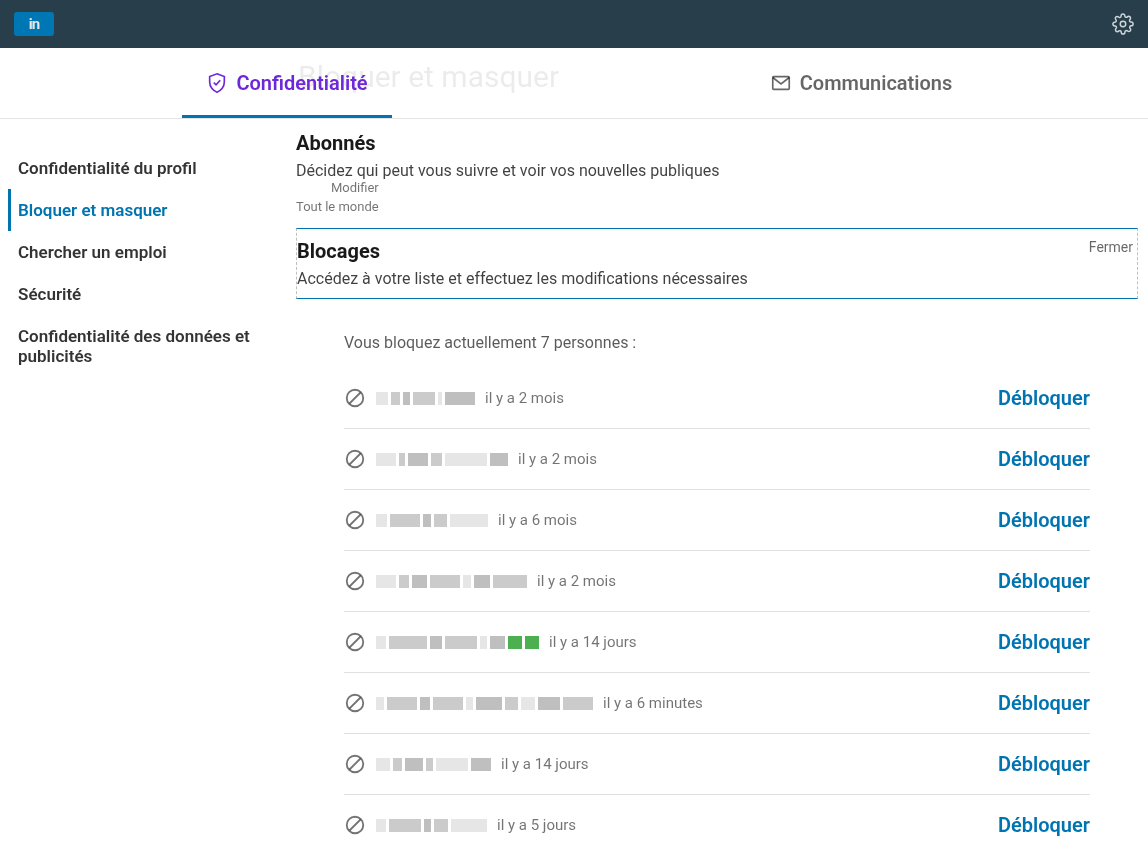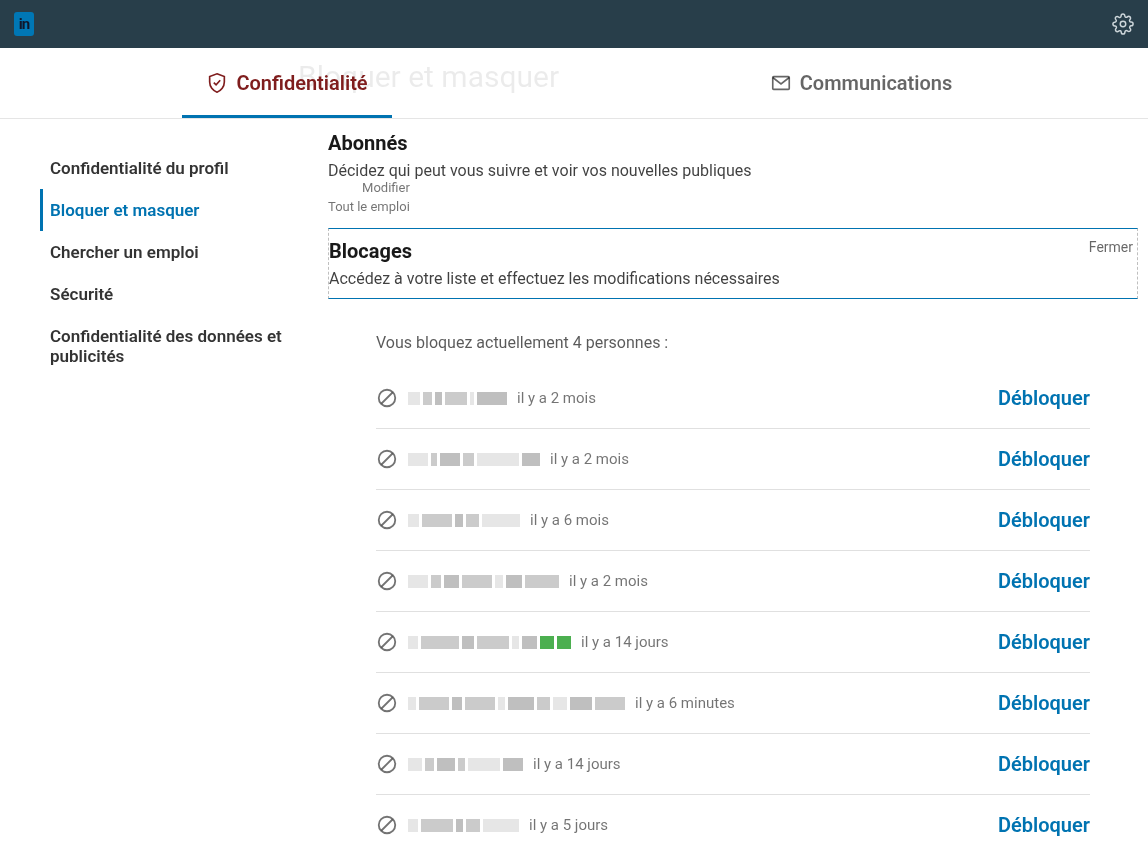--- a/index.html
+++ b/index.html
@@ -13,28 +13,28 @@
   }
   .header {
     height: 48px;
     background: #283e4a;
     display: flex;
     align-items: center;
     padding: 0 14px;
     justify-content: space-between;
   }
   .logo {
-    width: 20px;
+    width: 40px;
     height: 24px;
     background: #0077b5;
     border-radius: 3px;
     display: flex;
     align-items: center;
     justify-content: center;
-    color: #0f172a;
+    color: #e5e5e5;
     font-weight: 700;
     font-size: 15px;
     letter-spacing: -1px;
   }
   .gear {
     color: #cdd6da;
     width: 22px;
     height: 22px;
     cursor: pointer;
   }
@@ -51,21 +51,21 @@
     align-items: center;
     justify-content: center;
     gap: 8px;
     font-size: 20px;
     font-weight: 600;
     color: rgba(0,0,0,0.6);
     cursor: pointer;
     position: relative;
   }
   .tab.active {
-    color: #7f1d1d;
+    color: #6d28d9;
   }
   .tab.active::after {
     content: "";
     position: absolute;
     bottom: 0;
     left: 50%;
     transform: translateX(-50%);
     width: 210px;
     height: 3px;
     background: #0073b1;
@@ -85,21 +85,20 @@
     pointer-events: none;
   }
   .content {
     display: flex;
     align-items: flex-start;
     padding-top: 10px;
   }
   .sidebar {
     width: 296px;
     padding: 18px 18px;
-    margin-left: 32px;
   }
   .side-item {
     padding: 11px 0;
     font-size: 17px;
     font-weight: 600;
     color: rgba(0,0,0,0.8);
     cursor: pointer;
   }
   .side-item.active {
     color: #0073b1;
@@ -247,34 +246,34 @@
 
   <div class="main">
 
     <div class="section1">
       <div class="left">
         <h3>Abonnés</h3>
         <p>Décidez qui peut vous suivre et voir vos nouvelles publiques</p>
       </div>
       <div class="right">
         <a>Modifier</a>
-        <span>Tout le emploi</span>
+        <span>Tout le monde</span>
       </div>
     </div>
 
     <div class="section2">
       <div>
         <h3>Blocages</h3>
         <p>Accédez à votre liste et effectuez les modifications nécessaires</p>
       </div>
       <span class="close-link">Fermer</span>
     </div>
 
     <div class="blocklist">
-      <div class="blocklist-title">Vous bloquez actuellement 4 personnes :</div>
+      <div class="blocklist-title">Vous bloquez actuellement 7 personnes :</div>
       <div id="rows">
           <div class="row">
     <svg class="block-icon" viewBox="0 0 24 24" fill="none" stroke="currentColor" stroke-width="2">
       <circle cx="12" cy="12" r="9"></circle>
               <line x1="6" y1="18" x2="18" y2="6"></line>
     </svg>
             <div class="pixarea">
               <span class="pix l" style="width: 12px;"></span>
               <span class="pix m" style="width: 9px;"></span>
               <span class="pix d" style="width: 7px;"></span>

